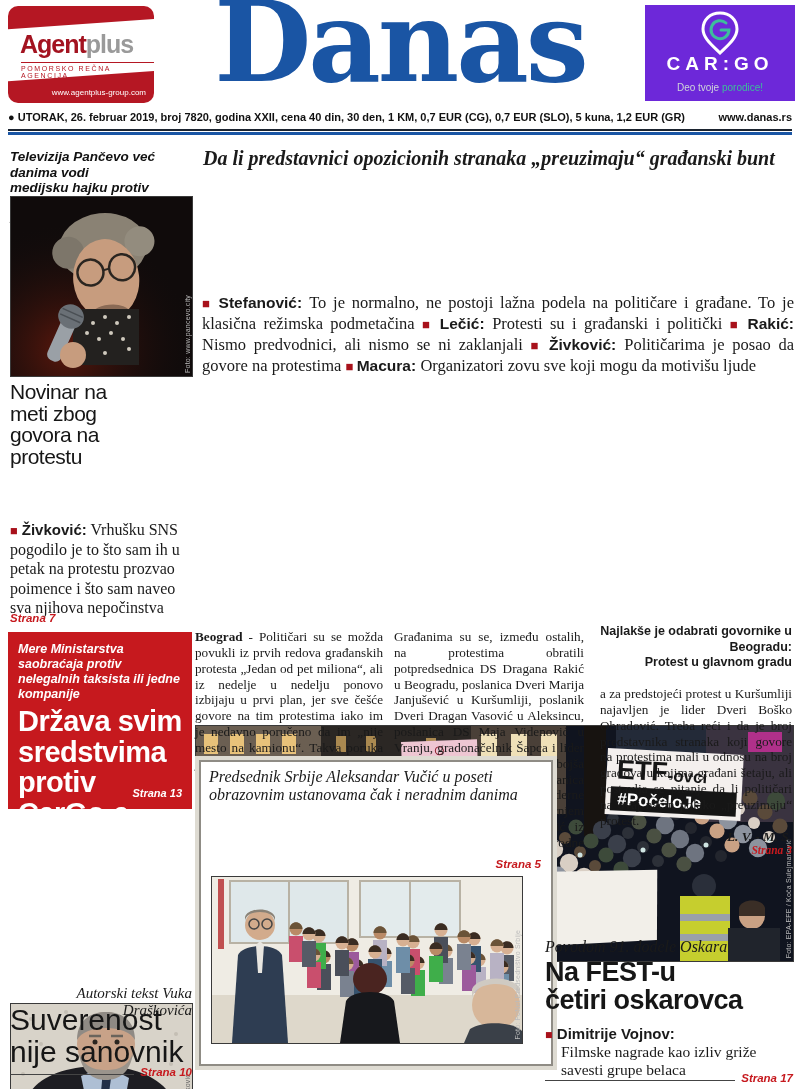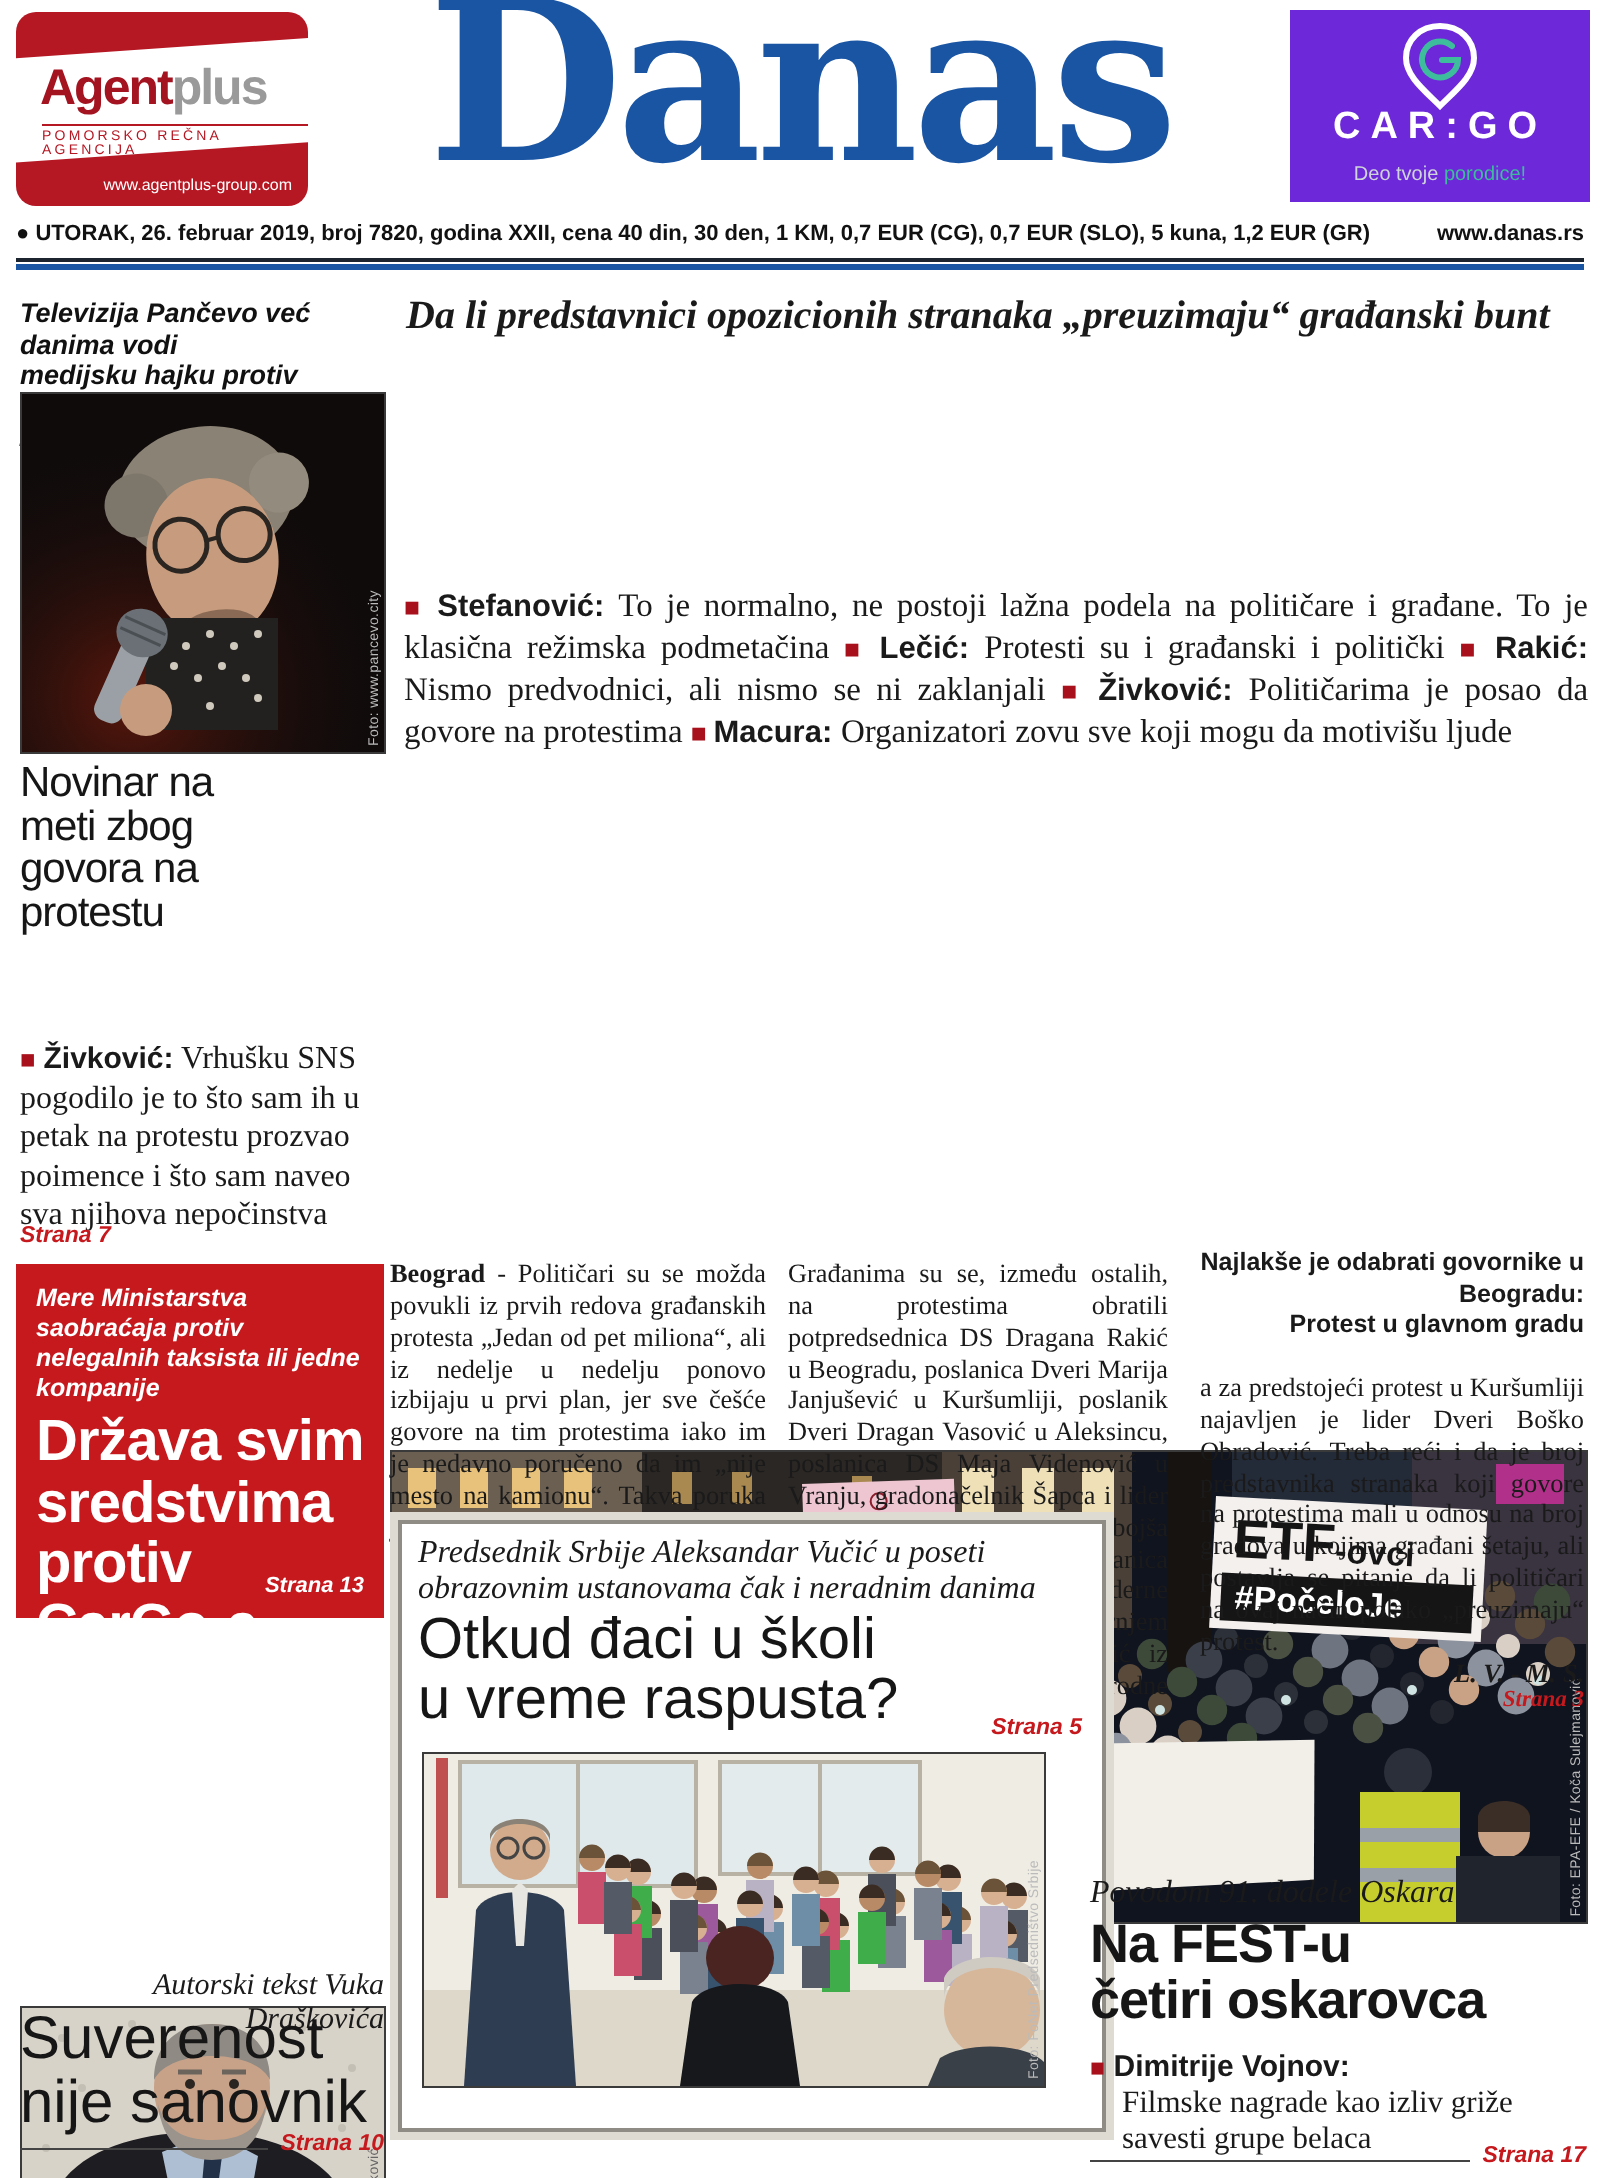--- a/index.html
+++ b/index.html
@@ -418,22 +418,20 @@
   <div class="abs bodycol col2">Građanima su se, između ostalih, na protestima obratili potpredsednica DS Dragana Rakić u Beogradu, poslanica Dveri Marija Janjušević u Kuršumliji, poslanik Dveri Dragan Vasović u Aleksincu, poslanica DS Maja Videnović u Vranju, gradonačelnik Šapca i lider Zajedno za Srbiju Nebojša Zelenović u Loznici, članica predsedništva Stranke moderne Srbije Tatjana Macura u Gornjem Milanovcu, Srđan Milivojević iz DS i Lazar Đurović iz Narodne stranke u Kuršumliji,</div>
   <div class="abs bodycol col3">
     <span>a za predstojeći protest u Kuršumliji najavljen je lider Dveri Boško Obradović. Treba reći i da je broj predstavnika stranaka koji govore na protestima mali u odnosu na broj gradova u kojima građani šetaju, ali postavlja se pitanje da li političari na ovaj način polako „preuzimaju“ protest.</span>
     <div class="lead-by">L. V. - M. S.</div>
     <div class="page-ref lead-p3">Strana 3</div>
   </div>
 
   <div class="abs schoolbox">
     <div class="sk kicker-serif prewrap">Predsednik Srbije Aleksandar Vučić u poseti
 obrazovnim ustanovama čak i neradnim danima</div>
-    <div class="sh hl-sans prewrap">Otkud đaci u školi
-u vreme raspusta?</div>
     <div class="sp page-ref">Strana 5</div>
     <div class="photo school-photo">
       <svg width="310" height="166" viewBox="0 0 310 166">
         <rect width="310" height="166" fill="#efece4"></rect>
         <rect x="18" y="4" width="118" height="62" fill="#dfe8ea" stroke="#b8b2a4" stroke-width="2"></rect>
         <line x1="77" y1="4" x2="77" y2="66" stroke="#b8b2a4" stroke-width="2"></line>
         <rect x="148" y="4" width="100" height="56" fill="#e3ebec" stroke="#b8b2a4" stroke-width="2"></rect>
         <line x1="198" y1="4" x2="198" y2="60" stroke="#b8b2a4" stroke-width="2"></line>
         <rect x="0" y="118" width="310" height="48" fill="#ded8cb"></rect>
         <rect x="6" y="2" width="6" height="70" fill="#c05050"></rect>

